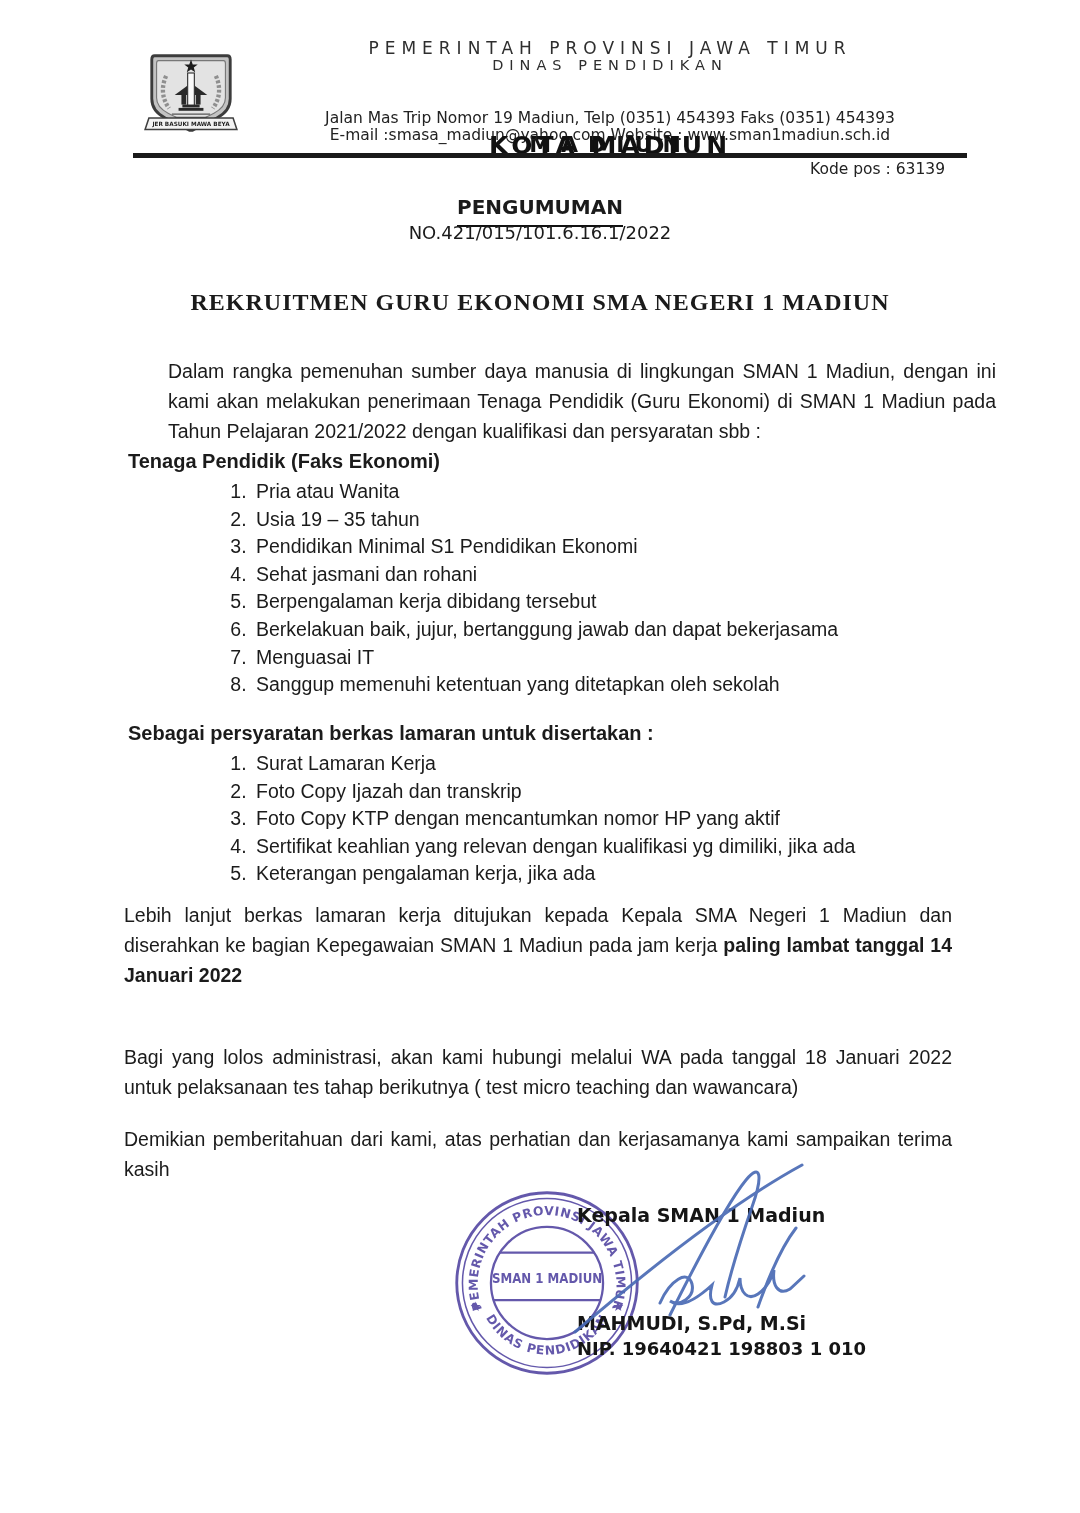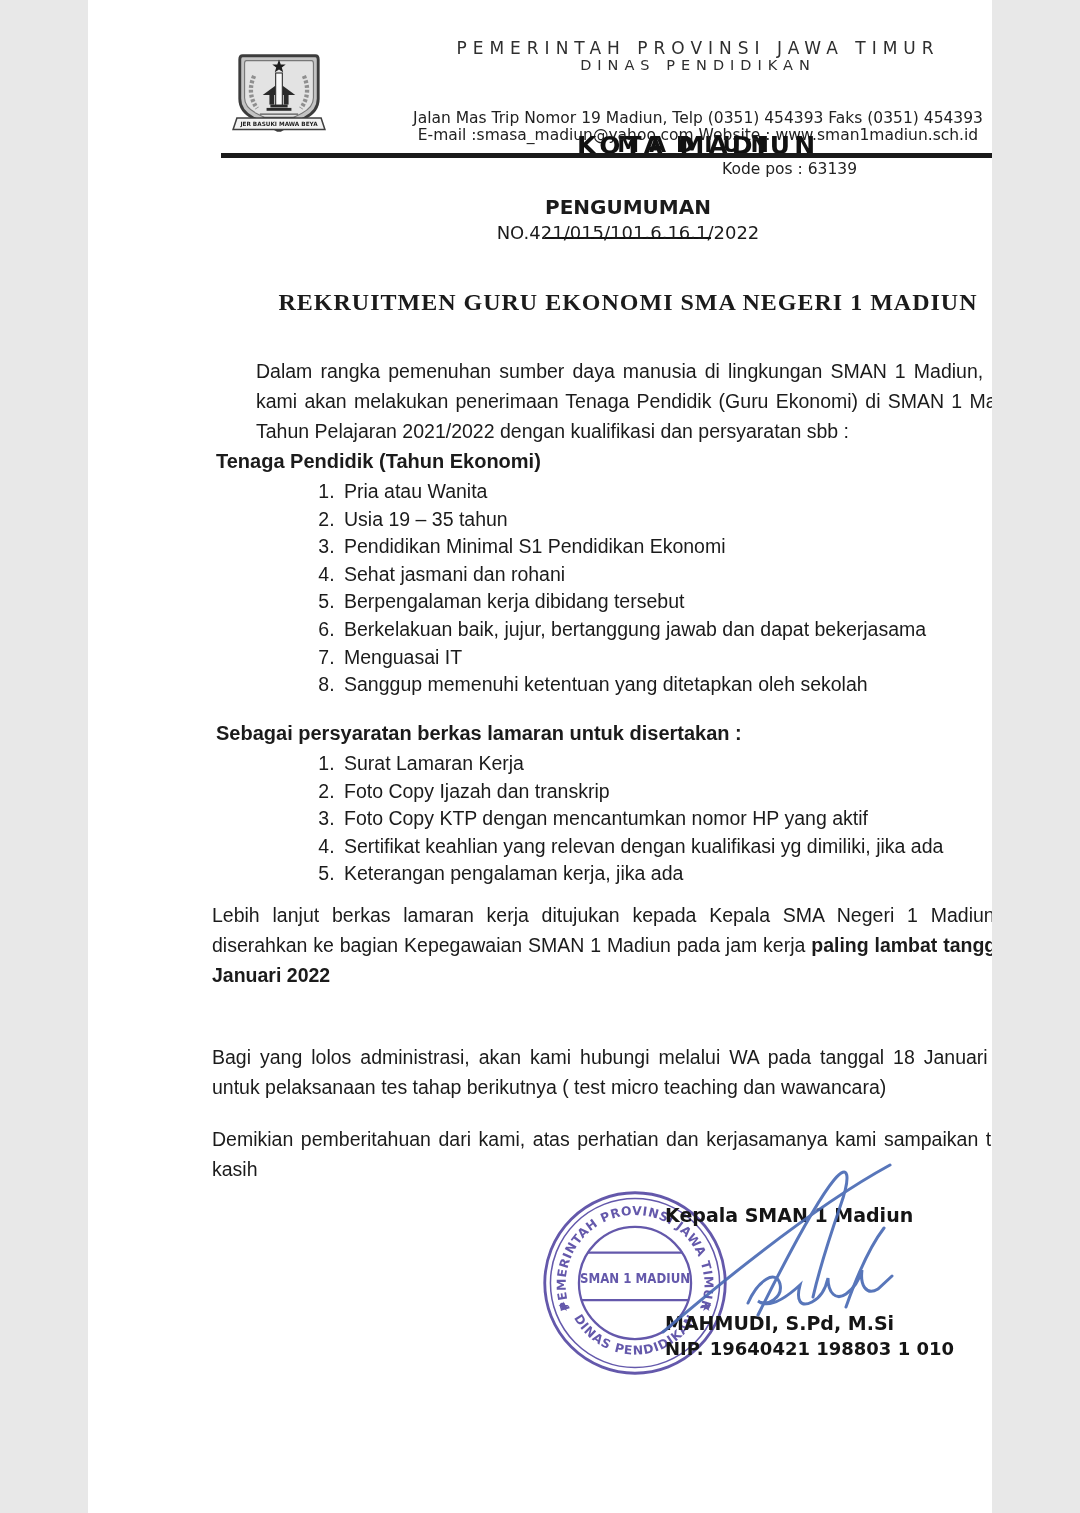--- a/index.html
+++ b/index.html
@@ -1,36 +1,36 @@
 <!DOCTYPE html>
 <html><head>
 <meta charset="utf-8">
 <style>
   html,body{margin:0;padding:0;background:#e8e8e8;}
   .page{
-    position:relative; width:904px; height:1513px; background:#ffffff;
+    position:relative; width:1080px; height:1513px; background:#ffffff;
     margin:0 auto; overflow:hidden; color:#1b1b1b;
     font-family:"Liberation Sans", sans-serif;
   }
   .abs{position:absolute;}
   
   .hdr-center{left:250px; width:720px; text-align:center; white-space:nowrap;}
   .gov1{top:38px; font-family:"DejaVu Sans",sans-serif; font-size:17px; letter-spacing:6px; color:#2e2e2e;}
   .gov2{top:57px; font-family:"DejaVu Sans",sans-serif; font-size:14.5px; letter-spacing:6px; color:#2e2e2e;}
   .school1{top:67px; font-family:"DejaVu Sans",sans-serif; font-size:26px; font-weight:bold; letter-spacing:6px; color:#111;}
   .school2{top:88px; font-family:"DejaVu Sans",sans-serif; font-size:22px; font-weight:bold; letter-spacing:10px; color:#111;margin-top:44px;}
   .addr1{top:109px; font-family:"DejaVu Sans",sans-serif; font-size:15.5px; color:#222;}
   .addr2{top:126px; font-family:"DejaVu Sans",sans-serif; font-size:15.5px; color:#222;}
   .city{top:131px; font-family:"DejaVu Sans",sans-serif; font-size:25px; font-weight:bold; letter-spacing:4px; color:#111;}
   .kodepos{top:137px; right:135px; font-family:"DejaVu Sans",sans-serif; font-size:15.5px; color:#222;margin-top:23px;}
   .rule{top:153px; left:133px; width:834px; height:4.5px; background:#1a1a1a;}
   
   .t-center{left:0; width:1080px; text-align:center;}
   .peng{top:195px; font-family:"DejaVu Sans",sans-serif; font-size:20px; font-weight:bold;}
-  .peng span{border-bottom:2.5px solid #111; padding-bottom:18px;text-align:center;}
+  .peng span{border-bottom:2.5px solid #111; padding-bottom:6px;text-align:center;}
   .nomor{top:222px; font-family:"DejaVu Sans",sans-serif; font-size:18px;text-align:center;}
   .tentang{top:266px; font-family:"DejaVu Sans",sans-serif; font-size:18.5px; font-weight:bold;}
   .subject{top:289px; font-family:"Liberation Serif", serif; font-size:24px; font-weight:bold; letter-spacing:1px;text-align:center;}
   
   .para{left:124px; width:828px; font-size:19.5px; line-height:30px; text-align:justify;}
   .p1{top:336px;margin-left:44px;}
   .sec-h{left:128px; font-size:20px; font-weight:bold;}
   .h-qual{top:450px;}
   .h-req{top:722px;}
   ol.doc-list{margin:0; padding:0 0 0 252px; font-size:19.5px; line-height:27.6px;}
@@ -82,21 +82,21 @@
   <div class="abs rule"></div>
 
   <div class="abs t-center peng">
     <span>PENGUMUMAN</span>
   </div>
   <div class="abs t-center nomor">NO.421/015/101.6.16.1/2022</div>
   <div class="abs t-center subject">REKRUITMEN GURU EKONOMI SMA NEGERI 1 MADIUN</div>
 
   <p class="abs para p1">Dalam rangka pemenuhan sumber daya manusia di lingkungan SMAN 1 Madiun, dengan ini kami akan melakukan penerimaan Tenaga Pendidik (Guru Ekonomi) di SMAN 1 Madiun pada Tahun Pelajaran 2021/2022 dengan kualifikasi dan persyaratan sbb :</p>
 
-  <div class="abs sec-h h-qual">Tenaga Pendidik (Tahun Ekonomi)</div>
+  <div class="abs sec-h h-qual">Tenaga Pendidik (Faks Ekonomi)</div>
   <ol class="abs doc-list list1">
       <li>Pria atau Wanita</li>
       <li>Usia 19 – 35 tahun</li>
       <li>Pendidikan Minimal S1 Pendidikan Ekonomi</li>
       <li>Sehat jasmani dan rohani</li>
       <li>Berpengalaman kerja dibidang tersebut</li>
       <li>Berkelakuan baik, jujur, bertanggung jawab dan dapat bekerjasama</li>
       <li>Menguasai IT</li>
       <li>Sanggup memenuhi ketentuan yang ditetapkan oleh sekolah</li>
     </ol>

